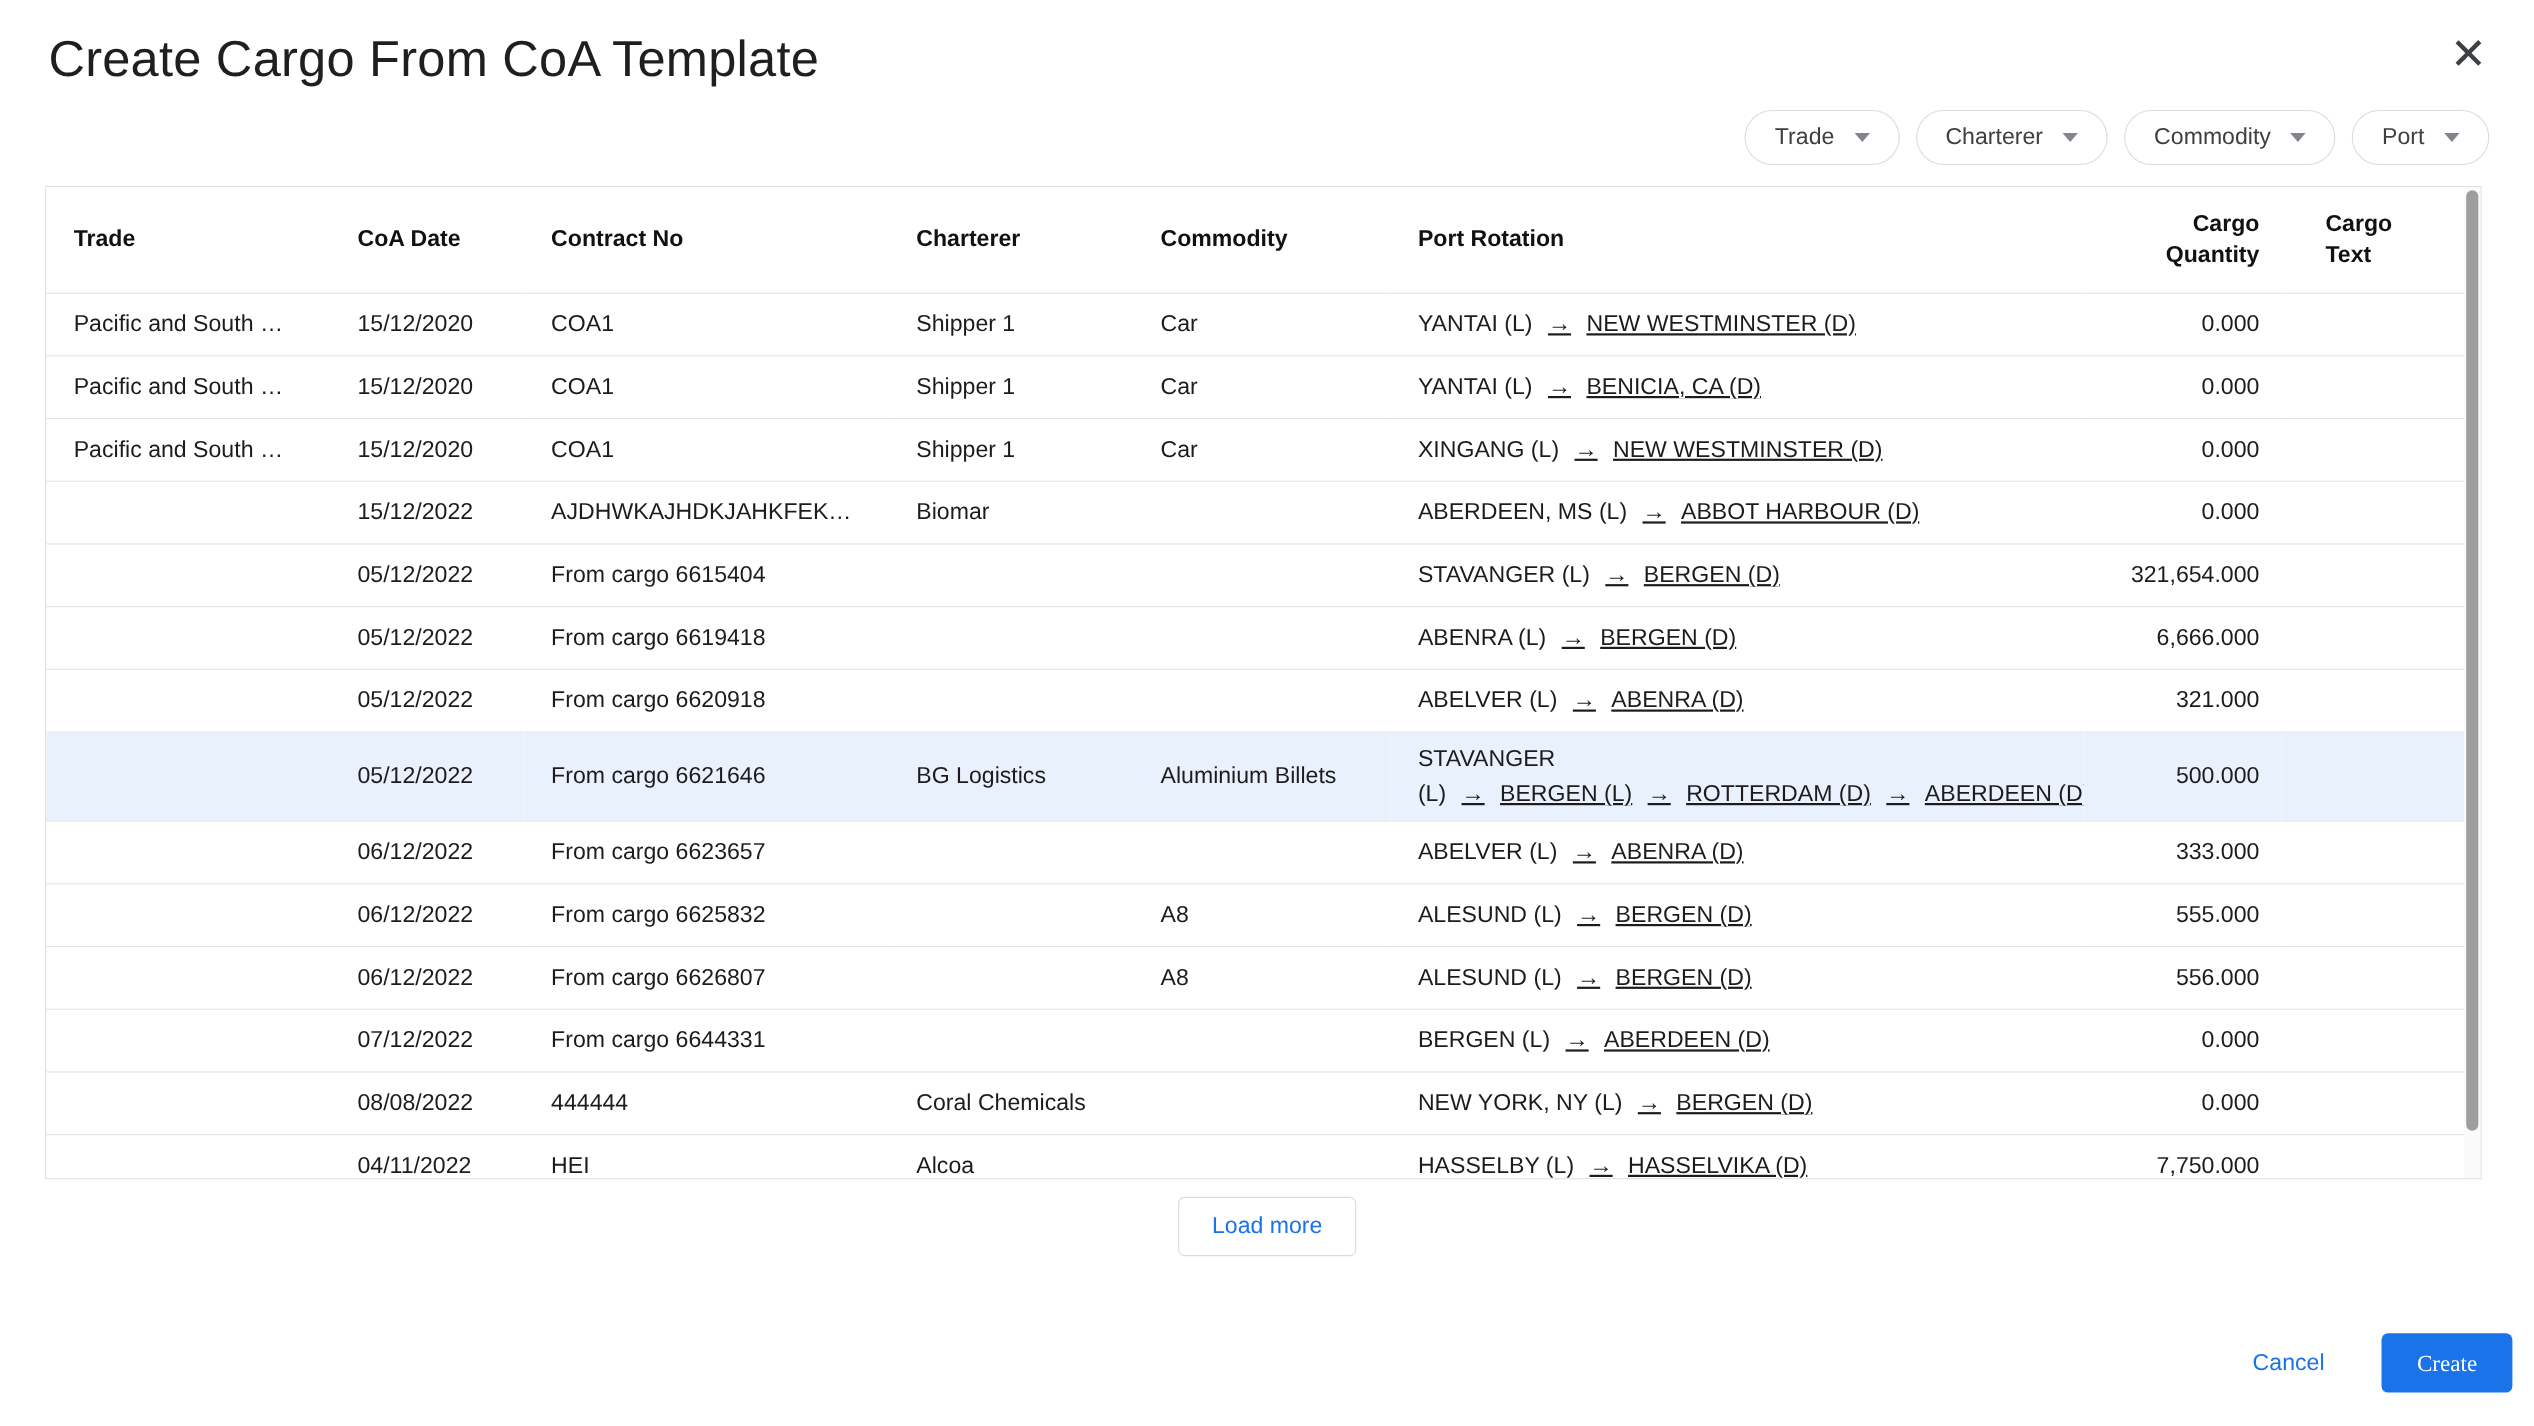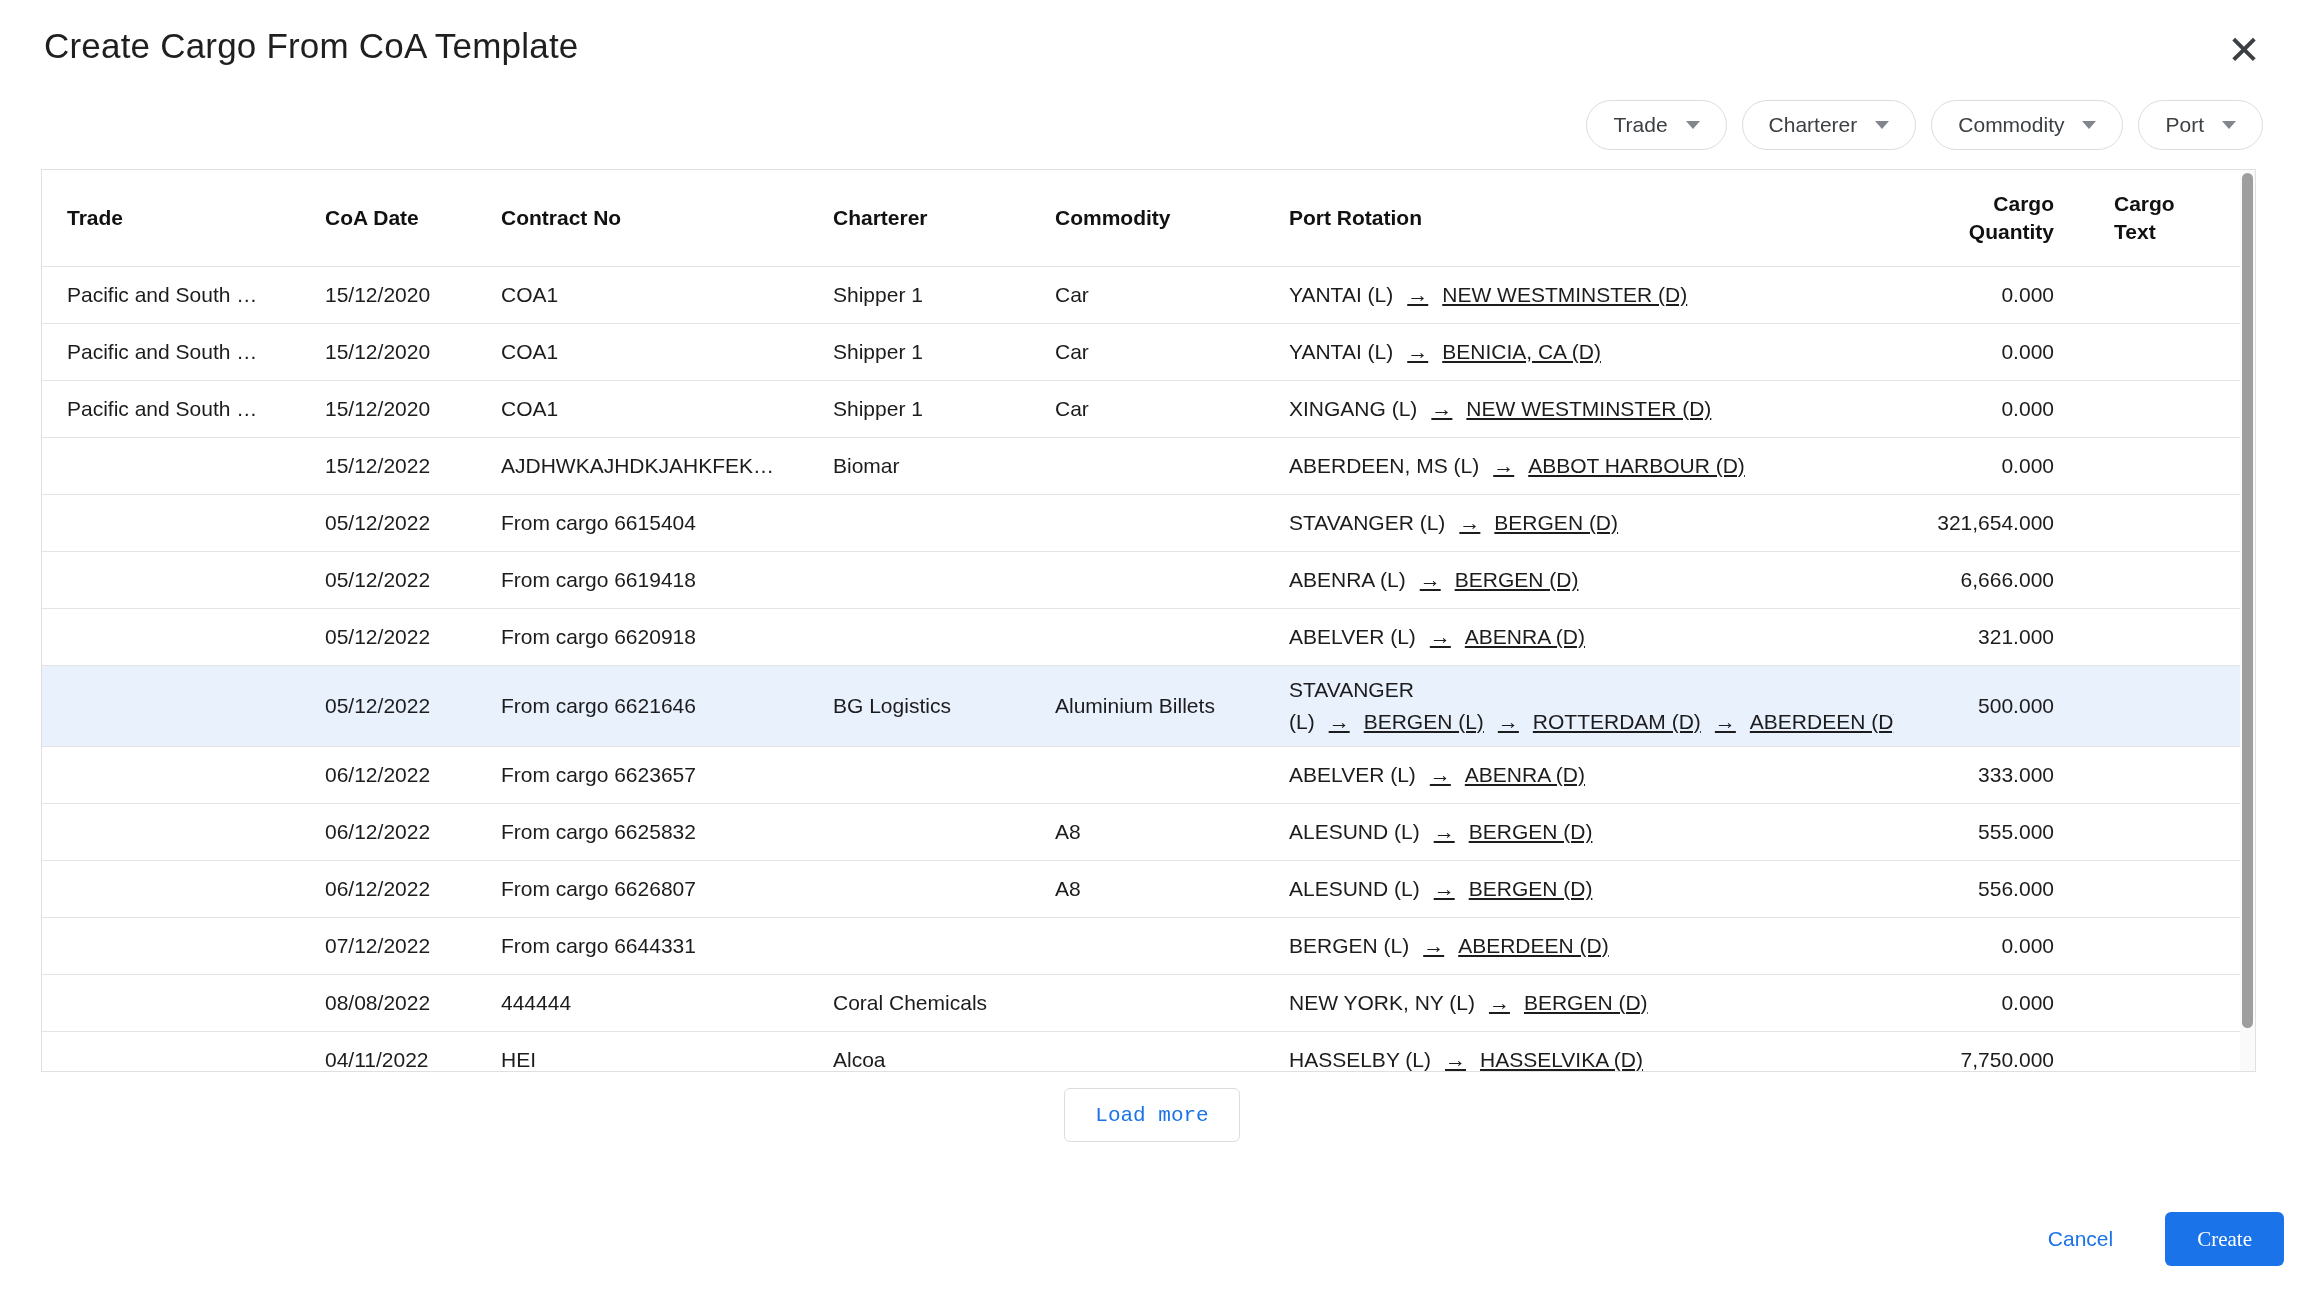--- a/index.html
+++ b/index.html
@@ -13,21 +13,21 @@
   }
   :root {
     --accent:#1a73e8;
     --highlight:#e9f1fc;
     --border:#e0e0e0;
   }
 
   
   .dialog-title {
     position:absolute; left:44px; top:26px;
-    font-size:35px; font-weight:400; color:#1f1f1f; letter-spacing:.2px;
+    font-size:46px; font-weight:400; color:#1f1f1f; letter-spacing:.2px;
   }
   .close-btn {
     position:absolute; top:20px; right:30px;
     width:60px; height:60px;
     background:none; border:none; cursor:pointer;
     font-size:40px; color:#3c4043; line-height:60px; text-align:center;
     font-family:inherit;
   }
 
   
@@ -91,21 +91,21 @@
 
   
   .load-more-wrap {
     position:absolute; top:1088px; left:0; width:100%;
     display:flex; justify-content:center;
   }
   .load-more-btn {
     height:54px; padding:0 30px;
     border:1px solid #dadce0; border-radius:6px;
     background:#fff; color:var(--accent);
-    font-size:21px; font-family:Liberation Mono, monospace; cursor:pointer;
+    font-size:21px; font-family:Liberation Sans, sans-serif; cursor:pointer;
   }
 
   
   .footer {
     position:absolute; right:20px; bottom:30px;
     display:flex; align-items:center; gap:52px;
   }
   .cancel-btn {
     background:none; border:none; cursor:pointer;
     color:var(--accent); font-size:21px; font-family:inherit;

